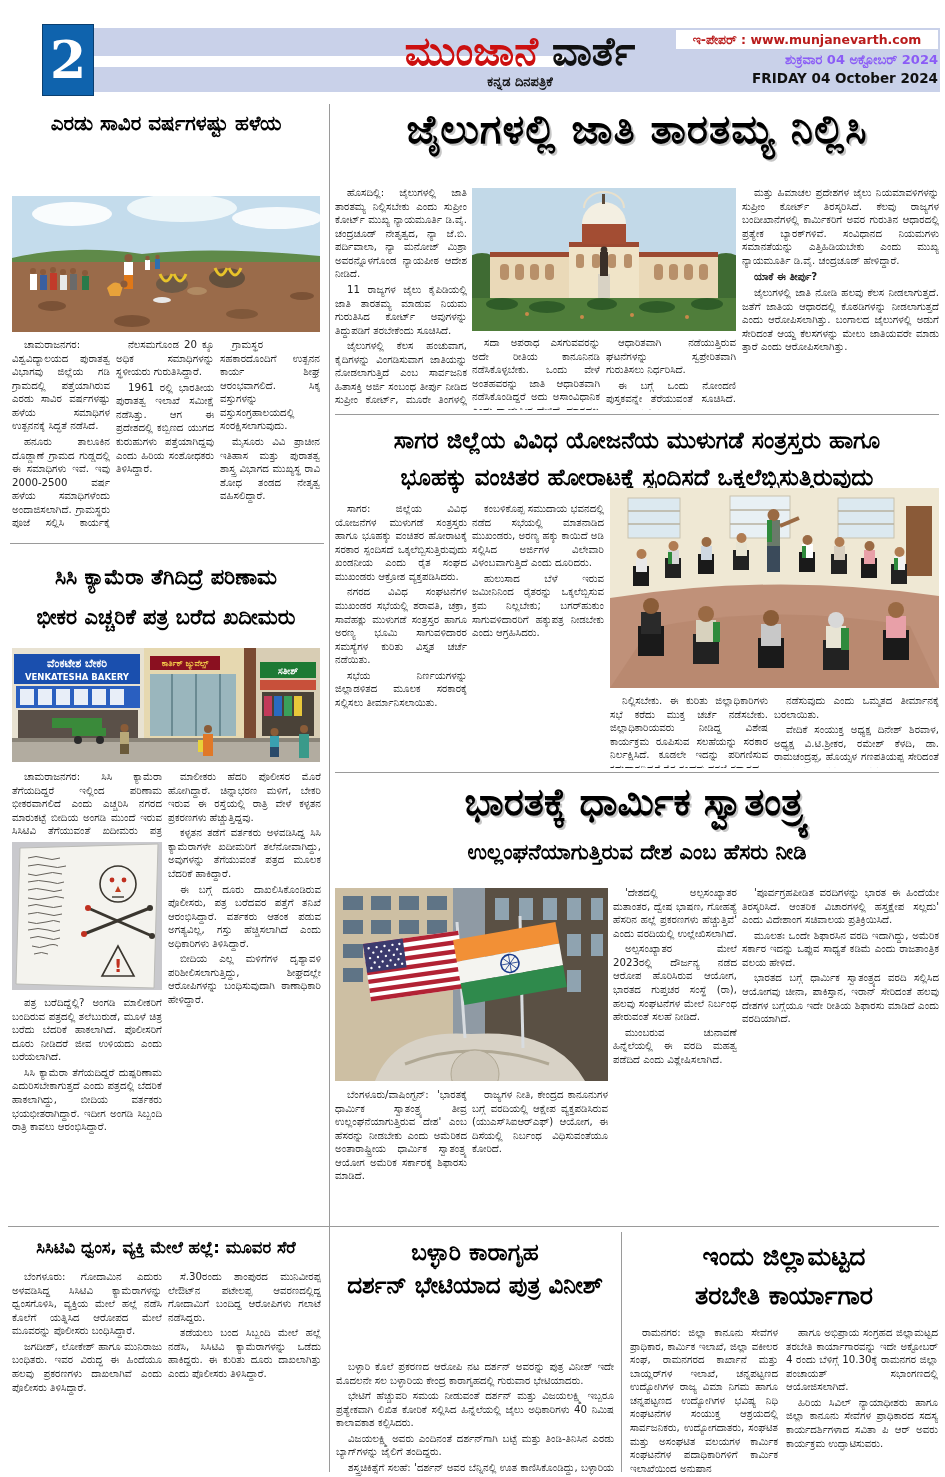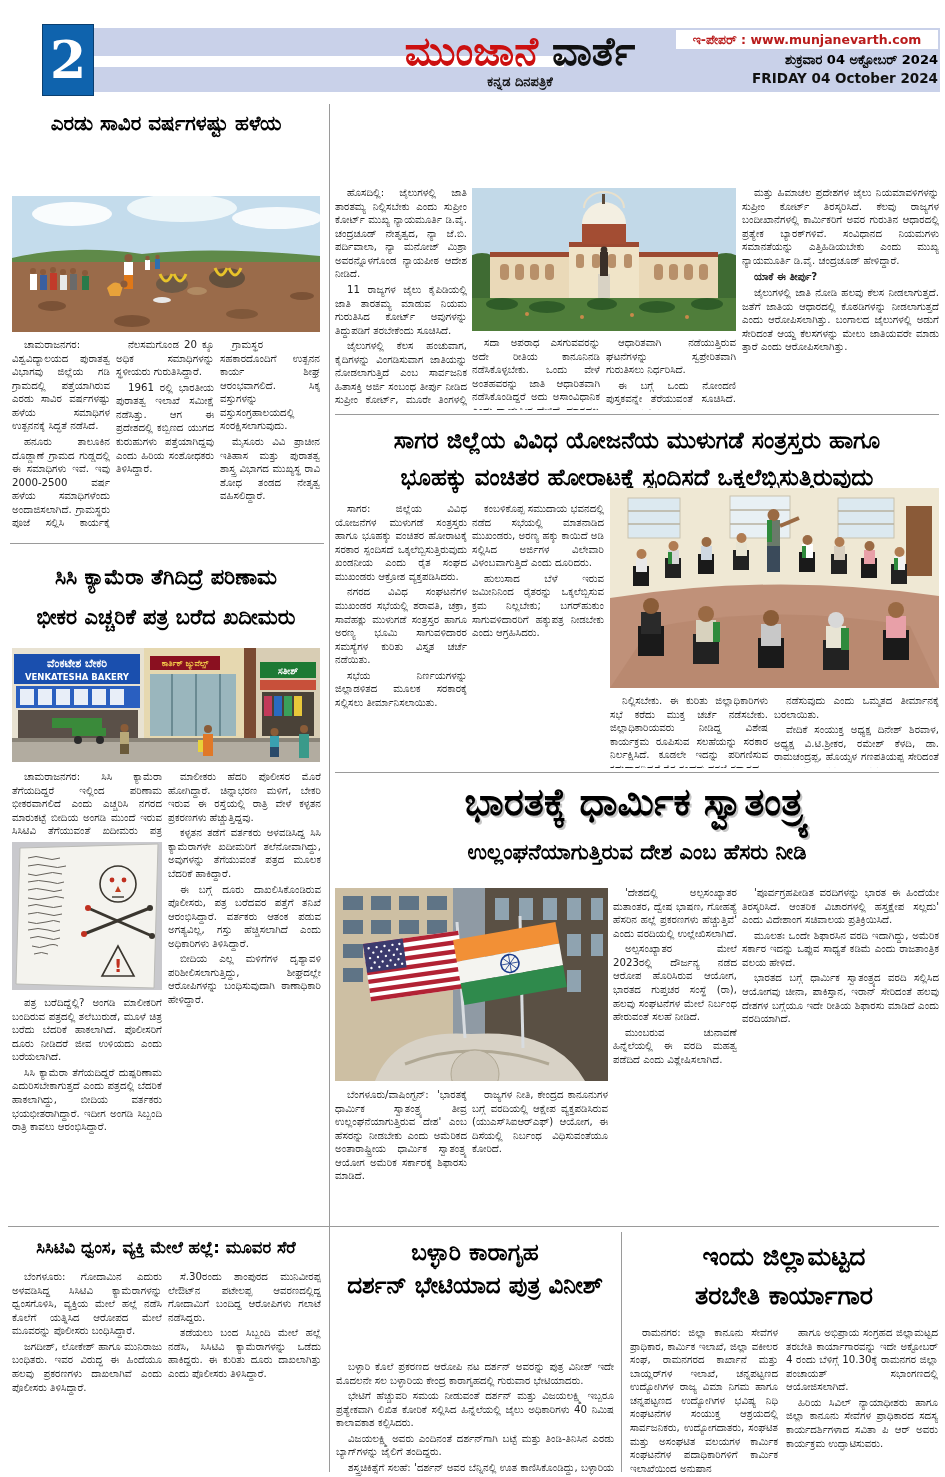--- a/index.html
+++ b/index.html
@@ -11,21 +11,21 @@
   .hdr-stripe{position:absolute;left:94px;top:56px;width:470px;height:11px;background:#ffffff;}
   .pageno-box{position:absolute;left:42px;top:24px;width:50px;height:70px;background:#0f63ad;
               border:1px solid #0a3f70;display:flex;align-items:center;justify-content:center;}
   .pageno{font-family:"DejaVu Serif","Liberation Serif",serif;font-size:52px;font-weight:bold;color:#ffffff;line-height:1;}
   .masthead{position:absolute;left:340px;top:30px;width:360px;text-align:center;font-weight:bold;font-size:40px;line-height:1.05;}
   .masthead .red{color:#cc1010;}
   .masthead .blk{color:#111111;}
   .tagline{position:absolute;left:340px;top:74px;width:360px;text-align:center;font-weight:bold;font-size:13px;color:#111;}
   .epaper{position:absolute;left:676px;top:30px;width:262px;height:19px;background:#ffffff;
           display:flex;align-items:center;justify-content:center;font-size:12.5px;font-weight:bold;color:#b91c1c;}
-  .date-kn{position:absolute;left:676px;top:52px;width:262px;text-align:right;font-size:13px;font-weight:bold;color:#000000;}
+  .date-kn{position:absolute;left:676px;top:52px;width:262px;text-align:right;font-size:13px;font-weight:bold;color:#8b5cf6;}
   .date-en{position:absolute;left:676px;top:70px;width:262px;text-align:right;font-size:13.5px;font-weight:bold;color:#111;}
   
   .rule-v{position:absolute;width:1px;background:#9a9a9a;}
   .rule-h{position:absolute;height:1px;background:#9a9a9a;}
   
   .hl{position:absolute;font-weight:bold;color:#000;text-align:center;line-height:1.18;}
   .hl.shadow{text-shadow:2px 2px 0 #c6c6c6;}
   
   .col{position:absolute;font-size:10.2px;line-height:1.33;text-align:justify;color:#1d1d1d;overflow:hidden;}
   .col p{margin:0 0 2px 0;text-indent:12px;}
@@ -118,20 +118,21 @@
     </div>
   <div class="col" style="left:116px;top:338px;width:98px;height:190px;">
       <p>ನೆಲಸಮಗೊಂಡ 20 ಕ್ಕೂ ಅಧಿಕ ಸಮಾಧಿಗಳನ್ನು ಸ್ಥಳೀಯರು ಗುರುತಿಸಿದ್ದಾರೆ.</p>
       <p>1961 ರಲ್ಲಿ ಭಾರತೀಯ ಪುರಾತತ್ವ ಇಲಾಖೆ ಸಮೀಕ್ಷೆ ನಡೆಸಿತ್ತು. ಆಗ ಈ ಪ್ರದೇಶದಲ್ಲಿ ಕಬ್ಬಿಣದ ಯುಗದ ಕುರುಹುಗಳು ಪತ್ತೆಯಾಗಿದ್ದವು ಎಂದು ಹಿರಿಯ ಸಂಶೋಧಕರು ತಿಳಿಸಿದ್ದಾರೆ.</p>
     </div>
   <div class="col" style="left:220px;top:338px;width:100px;height:190px;">
       <p>ಗ್ರಾಮಸ್ಥರ ಸಹಕಾರದೊಂದಿಗೆ ಉತ್ಖನನ ಕಾರ್ಯ ಶೀಘ್ರ ಆರಂಭವಾಗಲಿದೆ. ಸಿಕ್ಕ ವಸ್ತುಗಳನ್ನು ವಸ್ತುಸಂಗ್ರಹಾಲಯದಲ್ಲಿ ಸಂರಕ್ಷಿಸಲಾಗುವುದು.</p>
       <p>ಮೈಸೂರು ವಿವಿ ಪ್ರಾಚೀನ ಇತಿಹಾಸ ಮತ್ತು ಪುರಾತತ್ವ ಶಾಸ್ತ್ರ ವಿಭಾಗದ ಮುಖ್ಯಸ್ಥ ರಾವಿ ಶೋಧ ತಂಡದ ನೇತೃತ್ವ ವಹಿಸಲಿದ್ದಾರೆ.</p>
     </div>
 
+  <div class="hl shadow" style="left:335px;top:106px;width:604px;font-size:40px;letter-spacing:1px;">ಜೈಲುಗಳಲ್ಲಿ ಜಾತಿ ತಾರತಮ್ಯ ನಿಲ್ಲಿಸಿ</div>
   <div class="photo" style="left:472px;top:188px;width:264px;height:143px;">
     <svg width="264" height="143" viewBox="0 0 264 143">
       <rect width="264" height="143" fill="#c2d9e8"></rect>
 
       <ellipse cx="10" cy="95" rx="26" ry="30" fill="#3f6b33"></ellipse>
       <ellipse cx="254" cy="95" rx="26" ry="30" fill="#3f6b33"></ellipse>
 
       <rect x="18" y="68" width="228" height="42" fill="#ead9b8"></rect>
       <rect x="18" y="64" width="228" height="5" fill="#9c4a32"></rect>
       <g fill="#b8906a">

